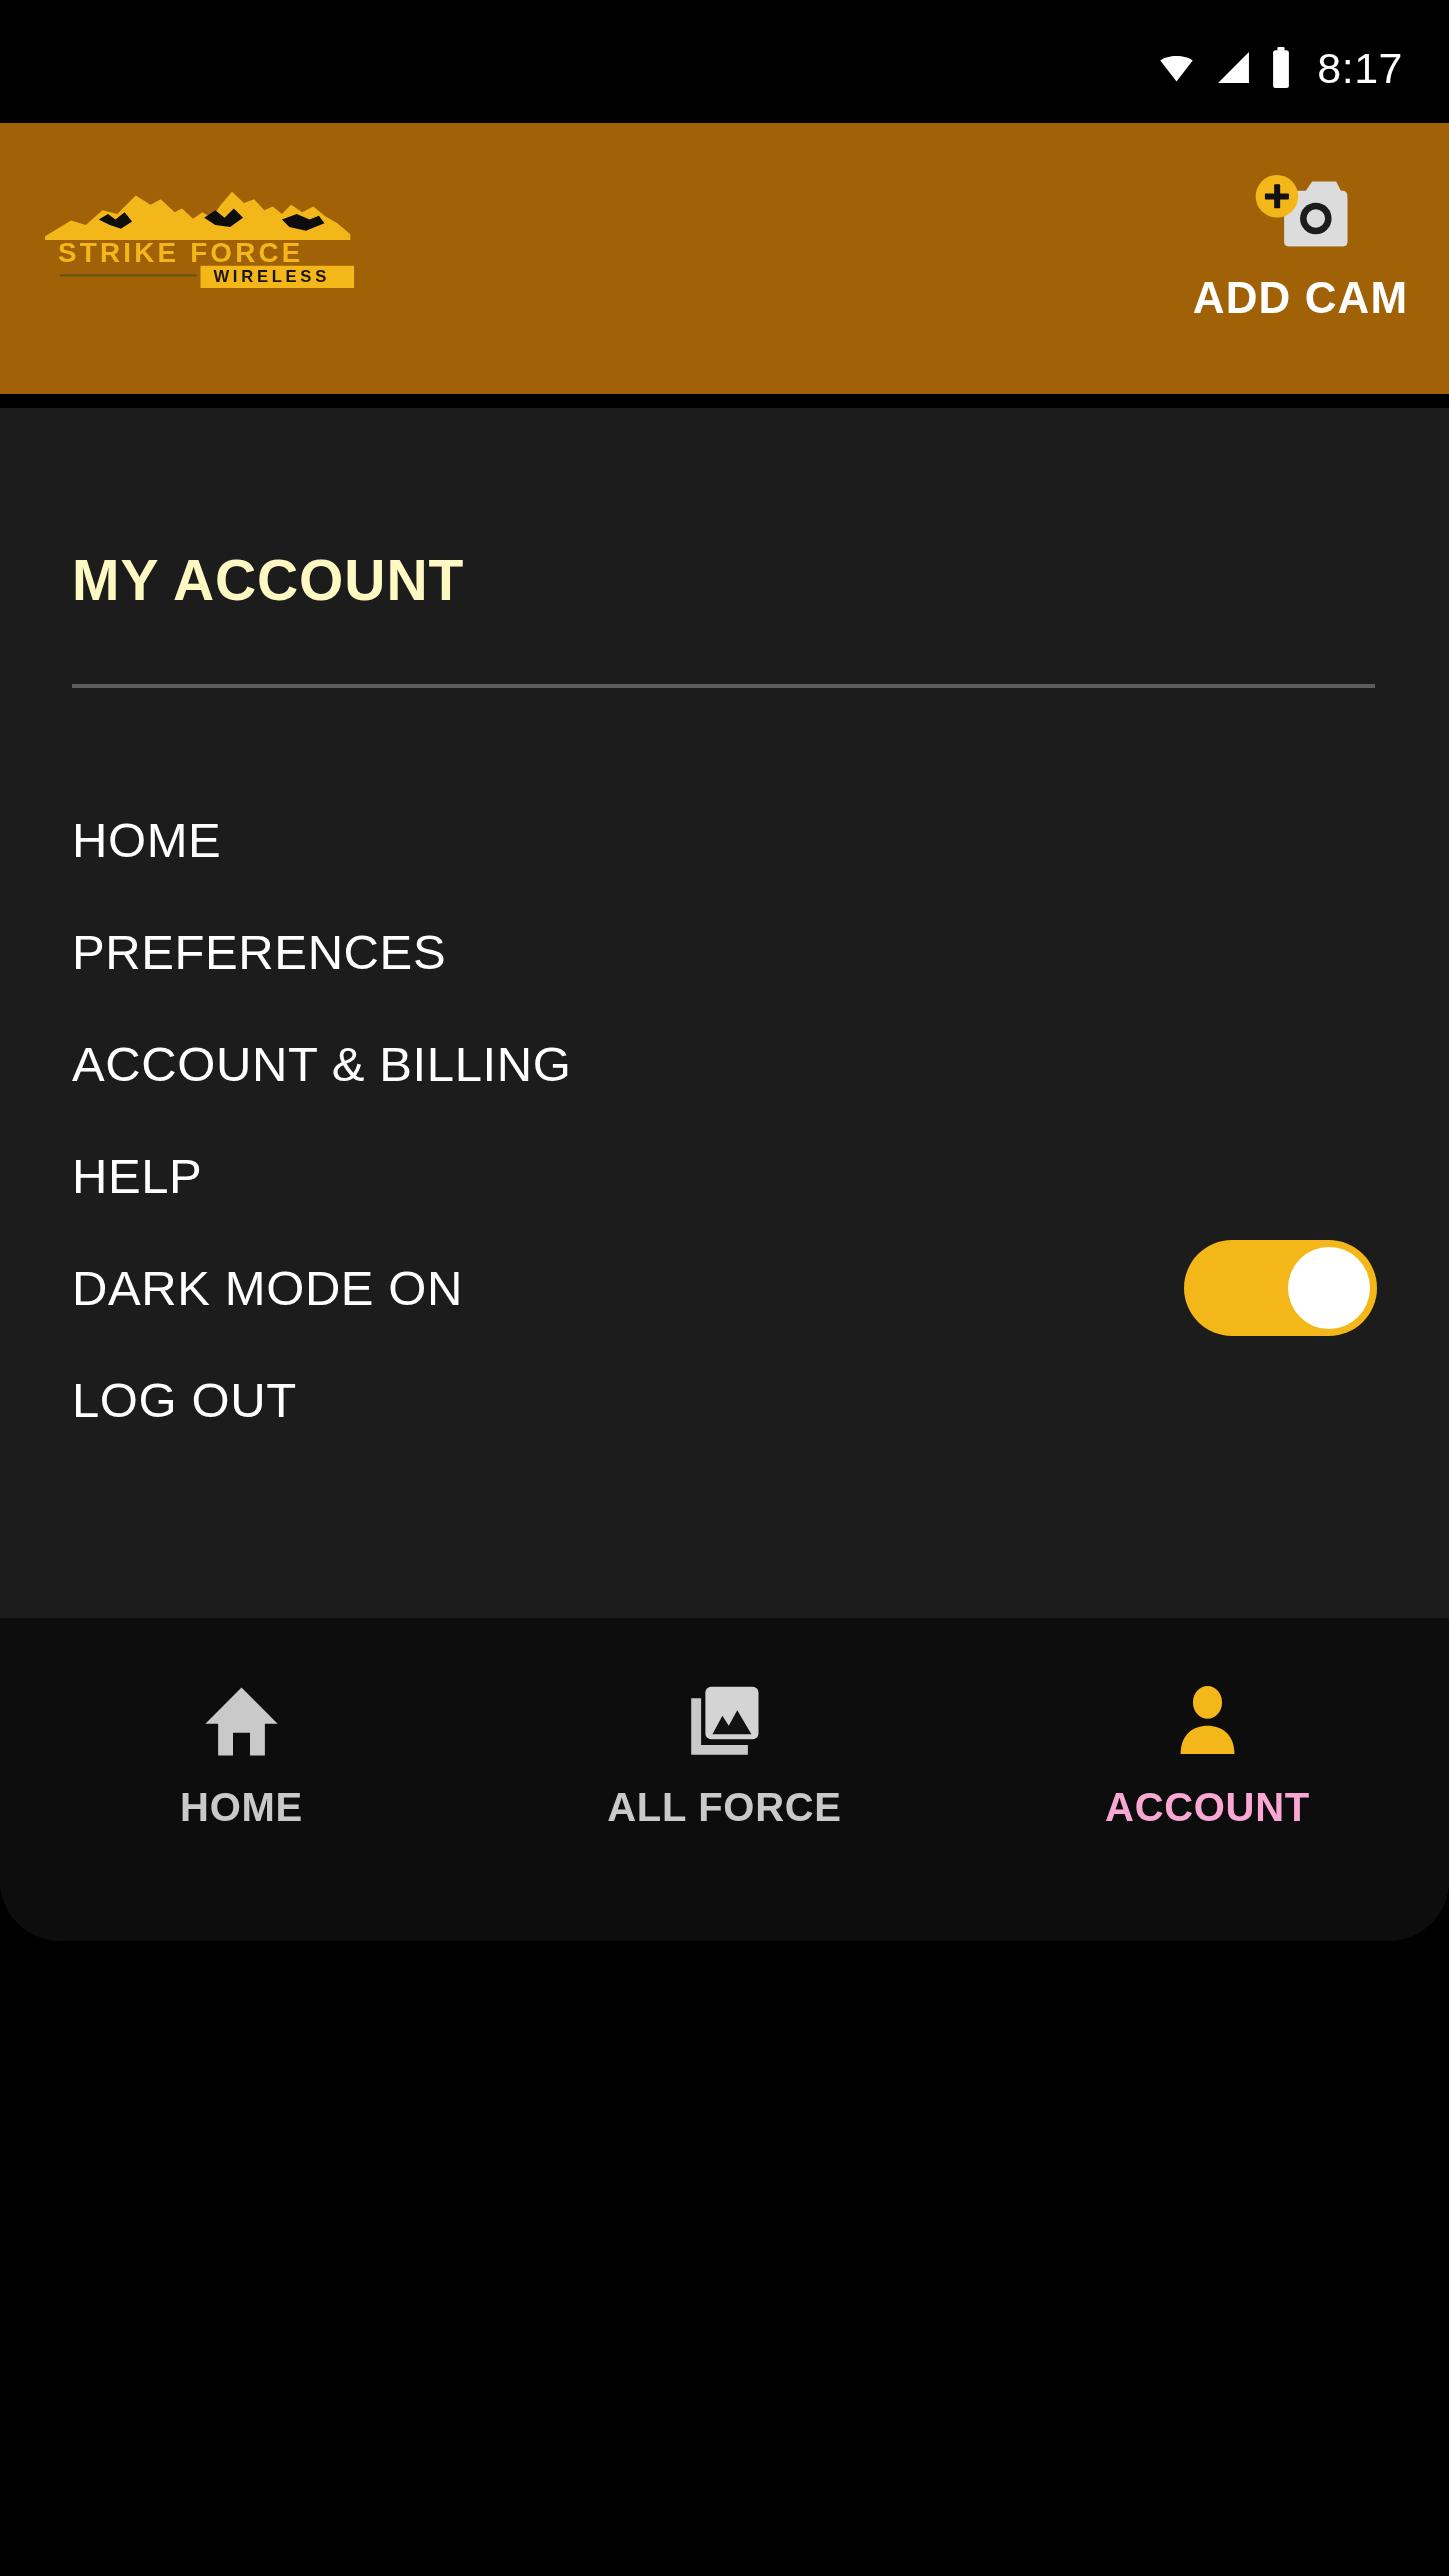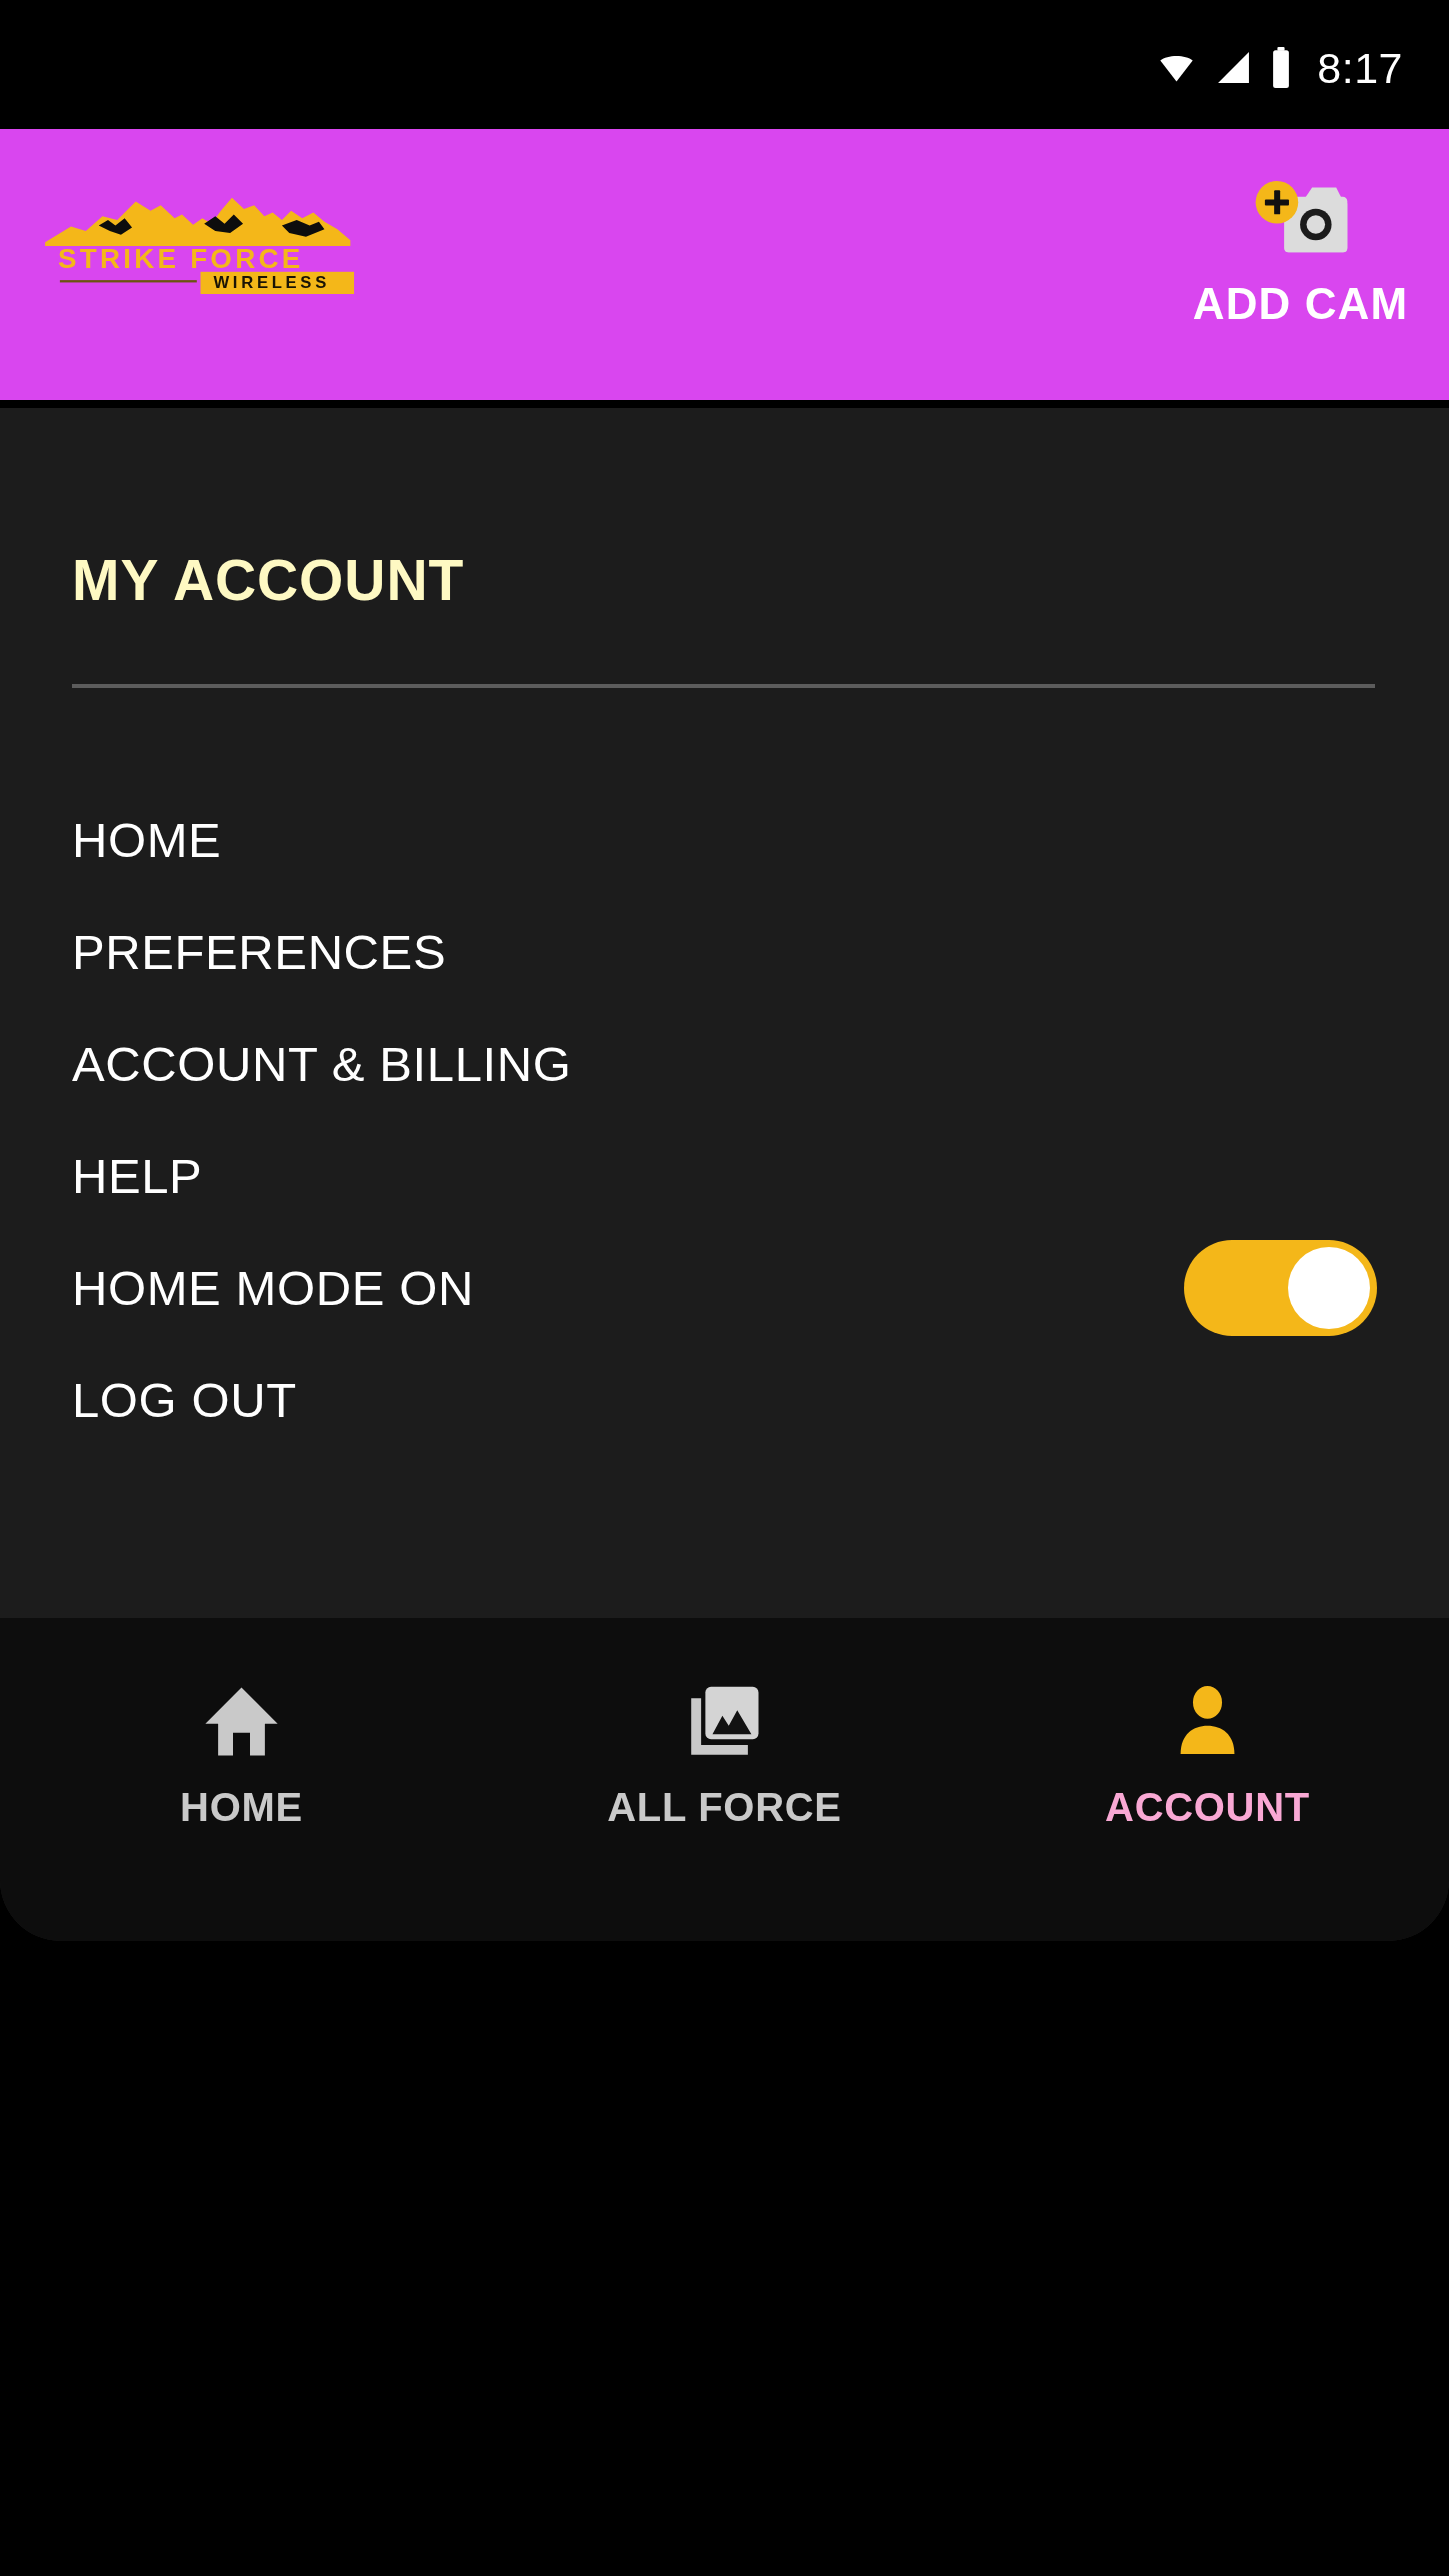--- a/index.html
+++ b/index.html
@@ -47,24 +47,24 @@
     font-size: 43px;
     font-weight: 400;
     letter-spacing: 0.5px;
     margin-left: 24px;
     line-height: 1;
   }
 
   
   .app-header {
     position: absolute;
-    top: 129px; left: 0;
+    top: 123px; left: 0;
     width: 1449px;
     height: 271px;
-    background: #d946ef;
+    background: #a16207;
   }
   .logo-wrap {
     position: absolute;
     left: 39px;
     top: 54px;
     width: 323px;
     height: 111px;
   }
   .add-cam {
     position: absolute;
@@ -302,21 +302,21 @@
 
       <div class="menu-item">
         <span class="menu-label">ACCOUNT &amp; BILLING</span>
       </div>
 
       <div class="menu-item">
         <span class="menu-label">HELP</span>
       </div>
 
       <div class="menu-item with-toggle">
-        <span class="menu-label">HOME MODE ON</span>
+        <span class="menu-label">DARK MODE ON</span>
         <span class="toggle">
           <span class="toggle-thumb"></span>
         </span>
       </div>
 
       <div class="menu-item">
         <span class="menu-label">LOG OUT</span>
       </div>
 
     </div>

